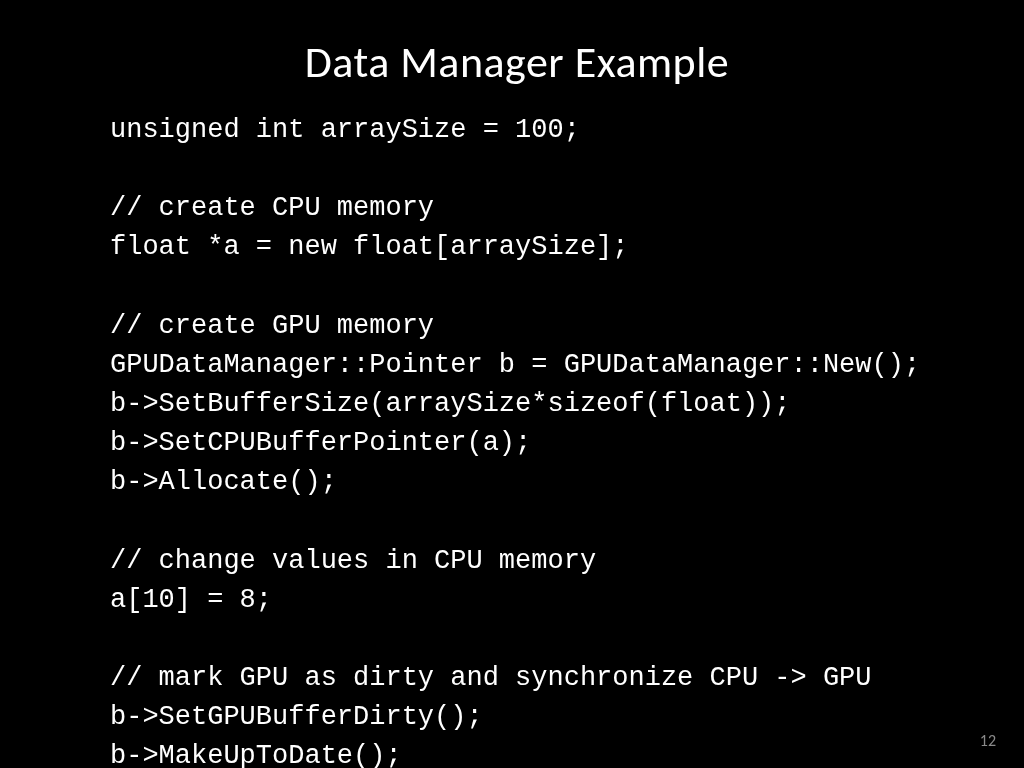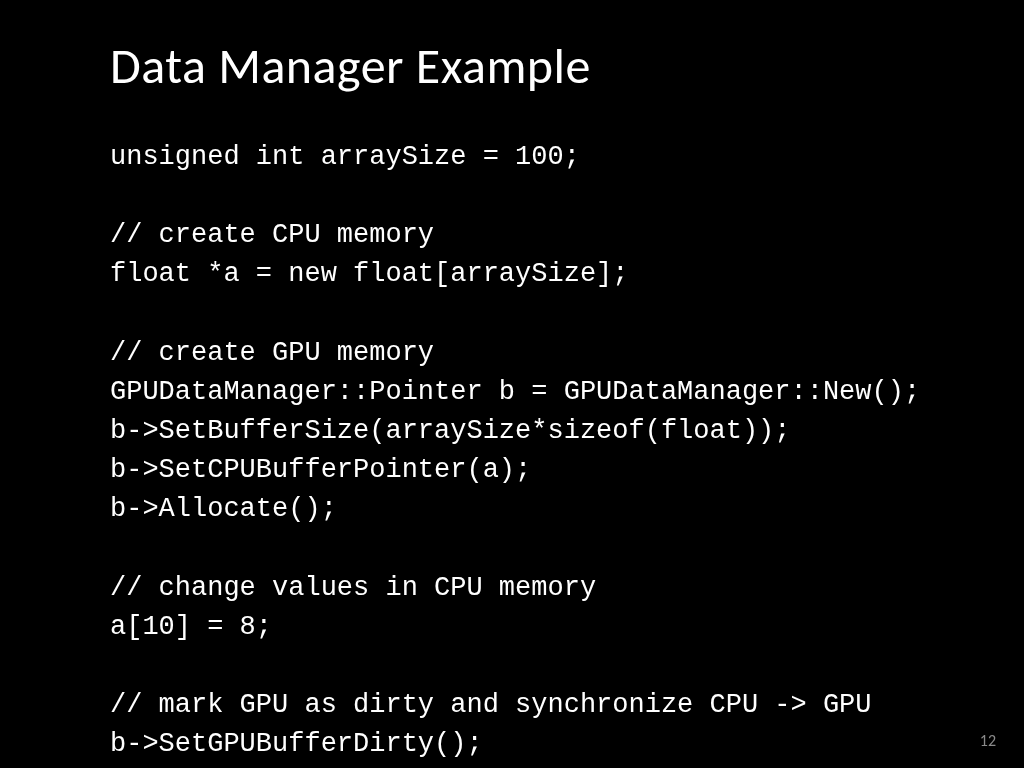--- a/index.html
+++ b/index.html
@@ -16,24 +16,24 @@
       position: relative;
       overflow: hidden;
     }
     .slide {
       width: 100%;
       height: 100%;
       padding: 35px 100px 30px 110px;
       position: relative;
     }
     .title {
-      font-size: 50px;
+      font-size: 44px;
       font-weight: 400;
-      text-align: left;
-      margin-bottom: 42px;
+      text-align: center;
+      margin-bottom: 22px;
       letter-spacing: 0.5px;
     }
     .code-block {
       font-family: "Courier New", Courier, monospace;
       font-size: 27px;
       line-height: 1.45;
       white-space: pre;
       color: #ffffff;
       font-weight: normal;
     }

